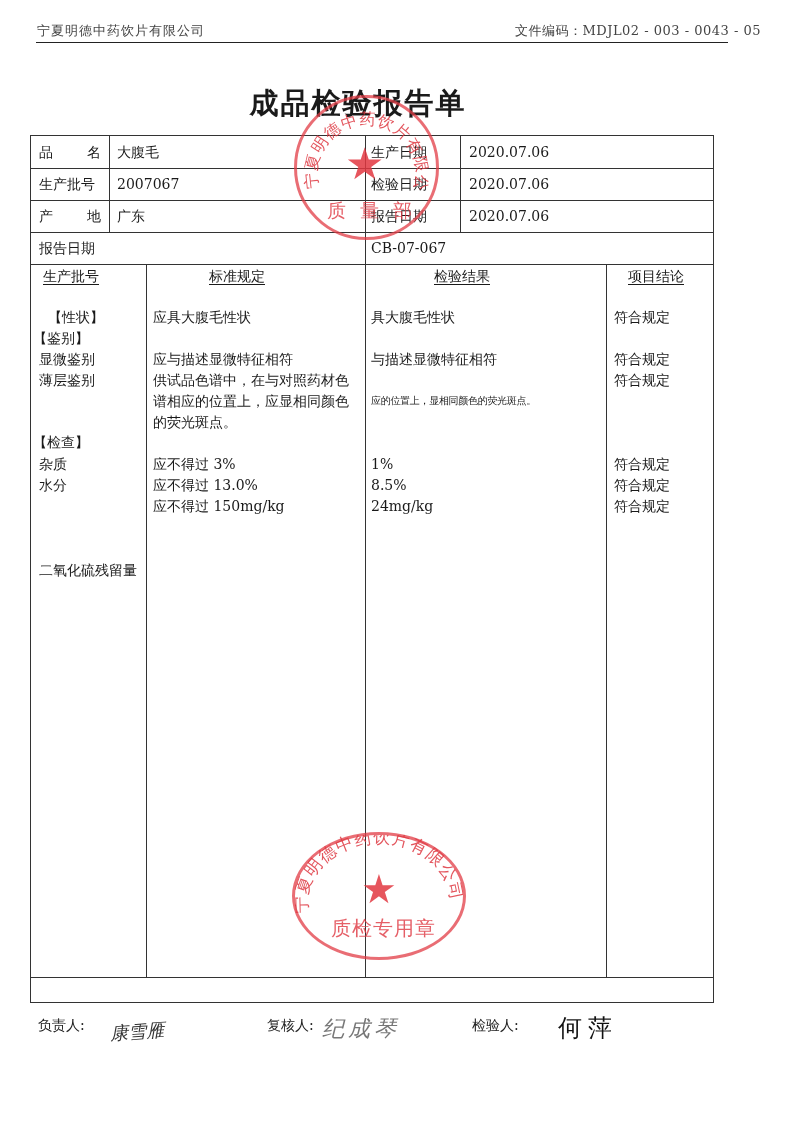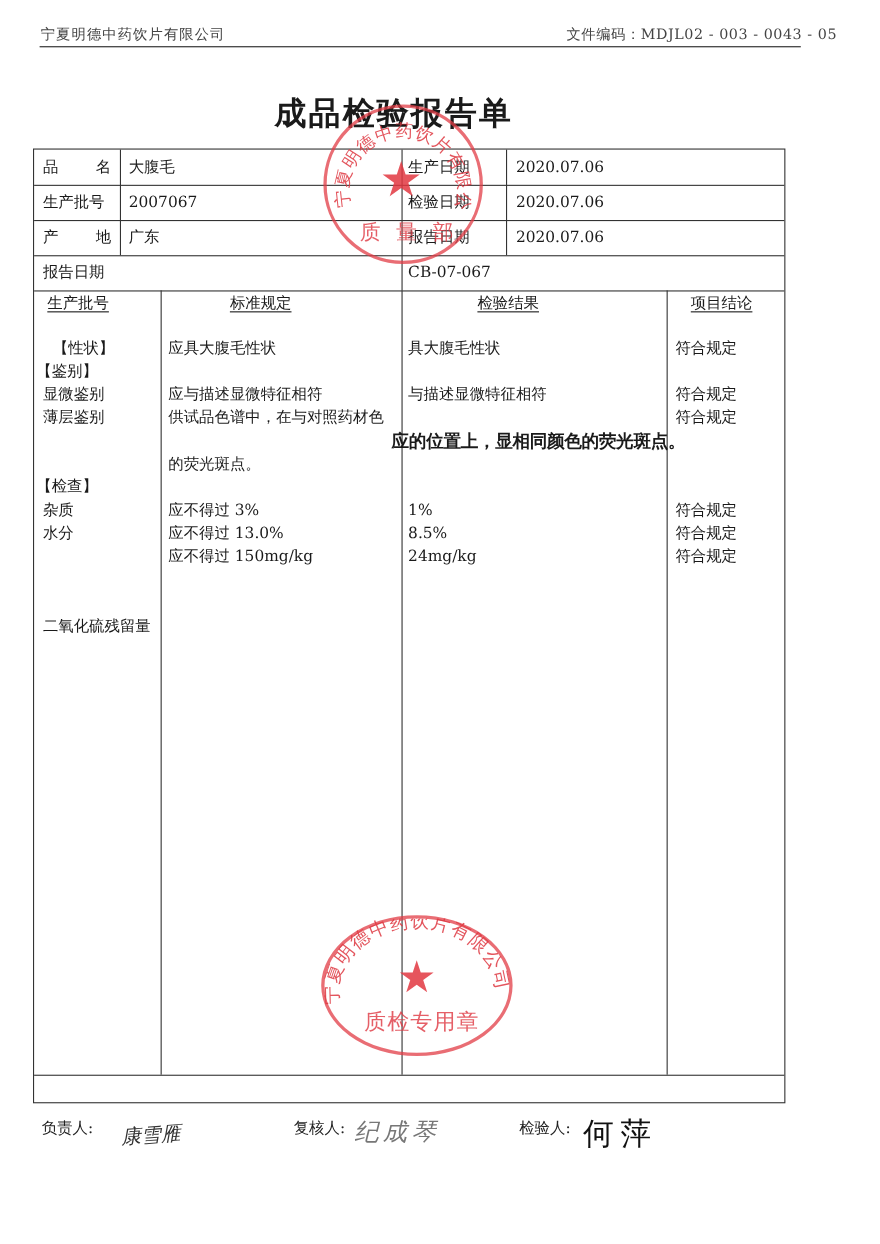--- a/index.html
+++ b/index.html
@@ -88,22 +88,23 @@
 
   <div class="cell" style="left:2px;top:192px;">【鉴别】</div>
 
   <div class="cell" style="left:8px;top:213px;">显微鉴别</div>
   <div class="cell" style="left:122px;top:213px;">应与描述显微特征相符</div>
   <div class="cell" style="left:340px;top:213px;">与描述显微特征相符</div>
   <div class="cell" style="left:583px;top:213px;">符合规定</div>
 
   <div class="cell" style="left:8px;top:234px;">薄层鉴别</div>
   <div class="cell" style="left:122px;top:234px;">供试品色谱中，在与对照药材色</div>
+  <div class="cell" style="left:122px;top:255px;">谱相应的位置上，应显相同颜色</div>
   <div class="cell" style="left:122px;top:276px;">的荧光斑点。</div>
-  <div class="cell" style="left:325px;top:255px;font-size:16px;letter-spacing:-0.3px;font-weight:bold;">应的位置上，显相同颜色的荧光斑点。</div>
+  <div class="cell" style="left:340px;top:255px;font-size:10px;letter-spacing:-0.3px;">应的位置上，显相同颜色的荧光斑点。</div>
   <div class="cell" style="left:583px;top:234px;">符合规定</div>
 
   <div class="cell" style="left:2px;top:296px;">【检查】</div>
 
   <div class="cell" style="left:8px;top:318px;">杂质</div>
   <div class="cell" style="left:122px;top:318px;">应不得过 3%</div>
   <div class="cell" style="left:340px;top:318px;">1%</div>
   <div class="cell" style="left:583px;top:318px;">符合规定</div>
 
   <div class="cell" style="left:8px;top:339px;">水分</div>
@@ -144,13 +145,13 @@
   <div class="stamp-text" style="left:36px;top:80px;font-size:20px;letter-spacing:1px;">质检专用章</div>
 </div>
 
 <div class="abs sig-label" style="left:38px;top:1017px;">负责人:</div>
 <div class="abs sig" style="left:110px;top:1020px;font-size:18px;transform:rotate(-4deg);font-style:italic;">康雪雁</div>
 
 <div class="abs sig-label" style="left:267px;top:1017px;">复核人:</div>
 <div class="abs sig" style="left:322px;top:1014px;font-size:22px;color:#777;font-style:italic;letter-spacing:4px;">纪成琴</div>
 
 <div class="abs sig-label" style="left:472px;top:1017px;">检验人:</div>
-<div class="abs sig" style="left:530px;top:1012px;font-size:28px;color:#111;letter-spacing:6px;">何萍</div>
+<div class="abs sig" style="left:558px;top:1012px;font-size:24px;color:#111;letter-spacing:6px;">何萍</div>
 
 </body></html>

